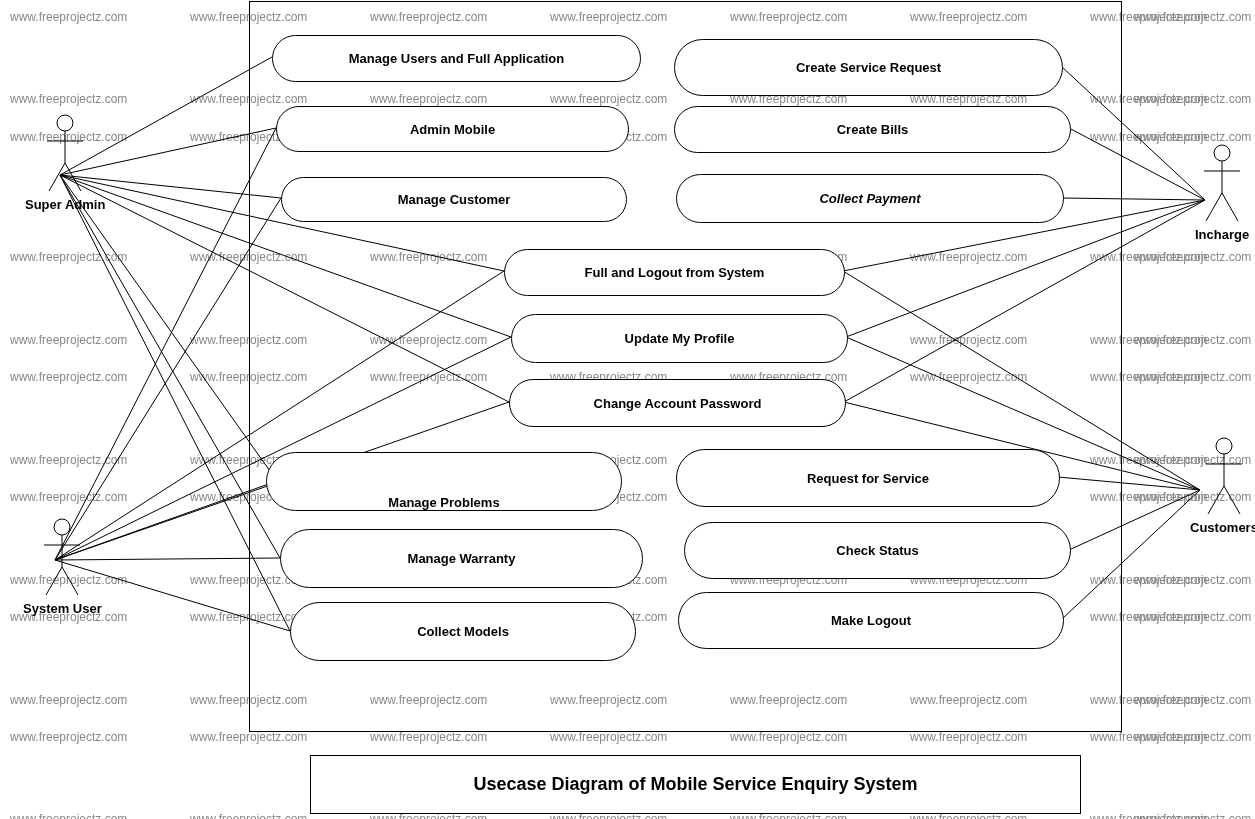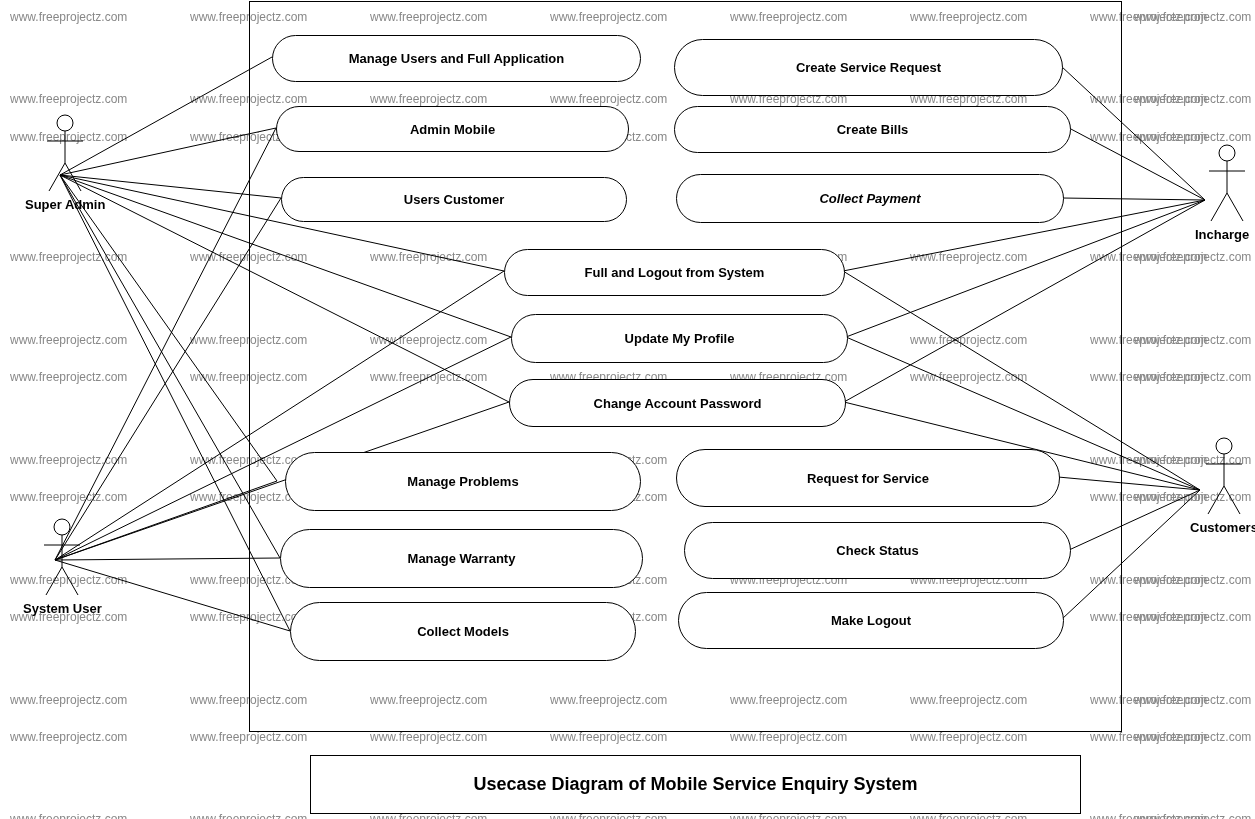--- a/index.html
+++ b/index.html
@@ -221,21 +221,21 @@
   <line x1="1200" y1="490" x2="1062" y2="619"></line>
 </svg>
 
 <div class="usecase" style="left:272px; top:35px; width:367px; height:45px;">
     <span>Manage Users and Full Application</span>
   </div>
 <div class="usecase" style="left:276px; top:106px; width:351px; height:44px;">
     <span>Admin Mobile</span>
   </div>
 <div class="usecase" style="left:281px; top:177px; width:344px; height:43px;">
-    <span>Users Customer</span>
+    <span>Manage Customer</span>
   </div>
 
 <div class="usecase" style="left:674px; top:39px; width:387px; height:55px;">
     <span>Create Service Request</span>
   </div>
 <div class="usecase" style="left:674px; top:106px; width:395px; height:45px;">
     <span>Create Bills</span>
   </div>
 <div class="usecase" style="left:676px; top:174px; width:386px; height:47px;font-style:italic;">
     <span>Collect Payment</span>
@@ -244,21 +244,21 @@
 <div class="usecase" style="left:504px; top:249px; width:339px; height:45px;">
     <span>Full and Logout from System</span>
   </div>
 <div class="usecase" style="left:511px; top:314px; width:335px; height:47px;">
     <span>Update My Profile</span>
   </div>
 <div class="usecase" style="left:509px; top:379px; width:335px; height:46px;text-align:right;">
     <span>Change Account Password</span>
   </div>
 
-<div class="usecase" style="left:285px; top:452px; width:354px; height:57px;">
+<div class="usecase" style="left:266px; top:452px; width:354px; height:57px;align-items:flex-end;">
     <span>Manage Problems</span>
   </div>
 <div class="usecase" style="left:280px; top:529px; width:361px; height:57px;">
     <span>Manage Warranty</span>
   </div>
 <div class="usecase" style="left:290px; top:602px; width:344px; height:57px;">
     <span>Collect Models</span>
   </div>
 
 <div class="usecase" style="left:676px; top:449px; width:382px; height:56px;">
@@ -286,21 +286,21 @@
   <svg width="44" height="80">
       <circle cx="22" cy="10" r="8" stroke="#000" fill="none"></circle>
       <line x1="22" y1="18" x2="22" y2="50" stroke="#000"></line>
       <line x1="4" y1="28" x2="40" y2="28" stroke="#000"></line>
       <line x1="22" y1="50" x2="6" y2="78" stroke="#000"></line>
       <line x1="22" y1="50" x2="38" y2="78" stroke="#000"></line>
     </svg>
   <div class="actor-label">System User</div>
 </div>
 
-<div class="actor-group" style="left:1195px; top:143px;align-items:flex-end;">
+<div class="actor-group" style="left:1195px; top:143px;">
   <svg width="44" height="80">
       <circle cx="22" cy="10" r="8" stroke="#000" fill="none"></circle>
       <line x1="22" y1="18" x2="22" y2="50" stroke="#000"></line>
       <line x1="4" y1="28" x2="40" y2="28" stroke="#000"></line>
       <line x1="22" y1="50" x2="6" y2="78" stroke="#000"></line>
       <line x1="22" y1="50" x2="38" y2="78" stroke="#000"></line>
     </svg>
   <div class="actor-label">Incharge</div>
 </div>
 

